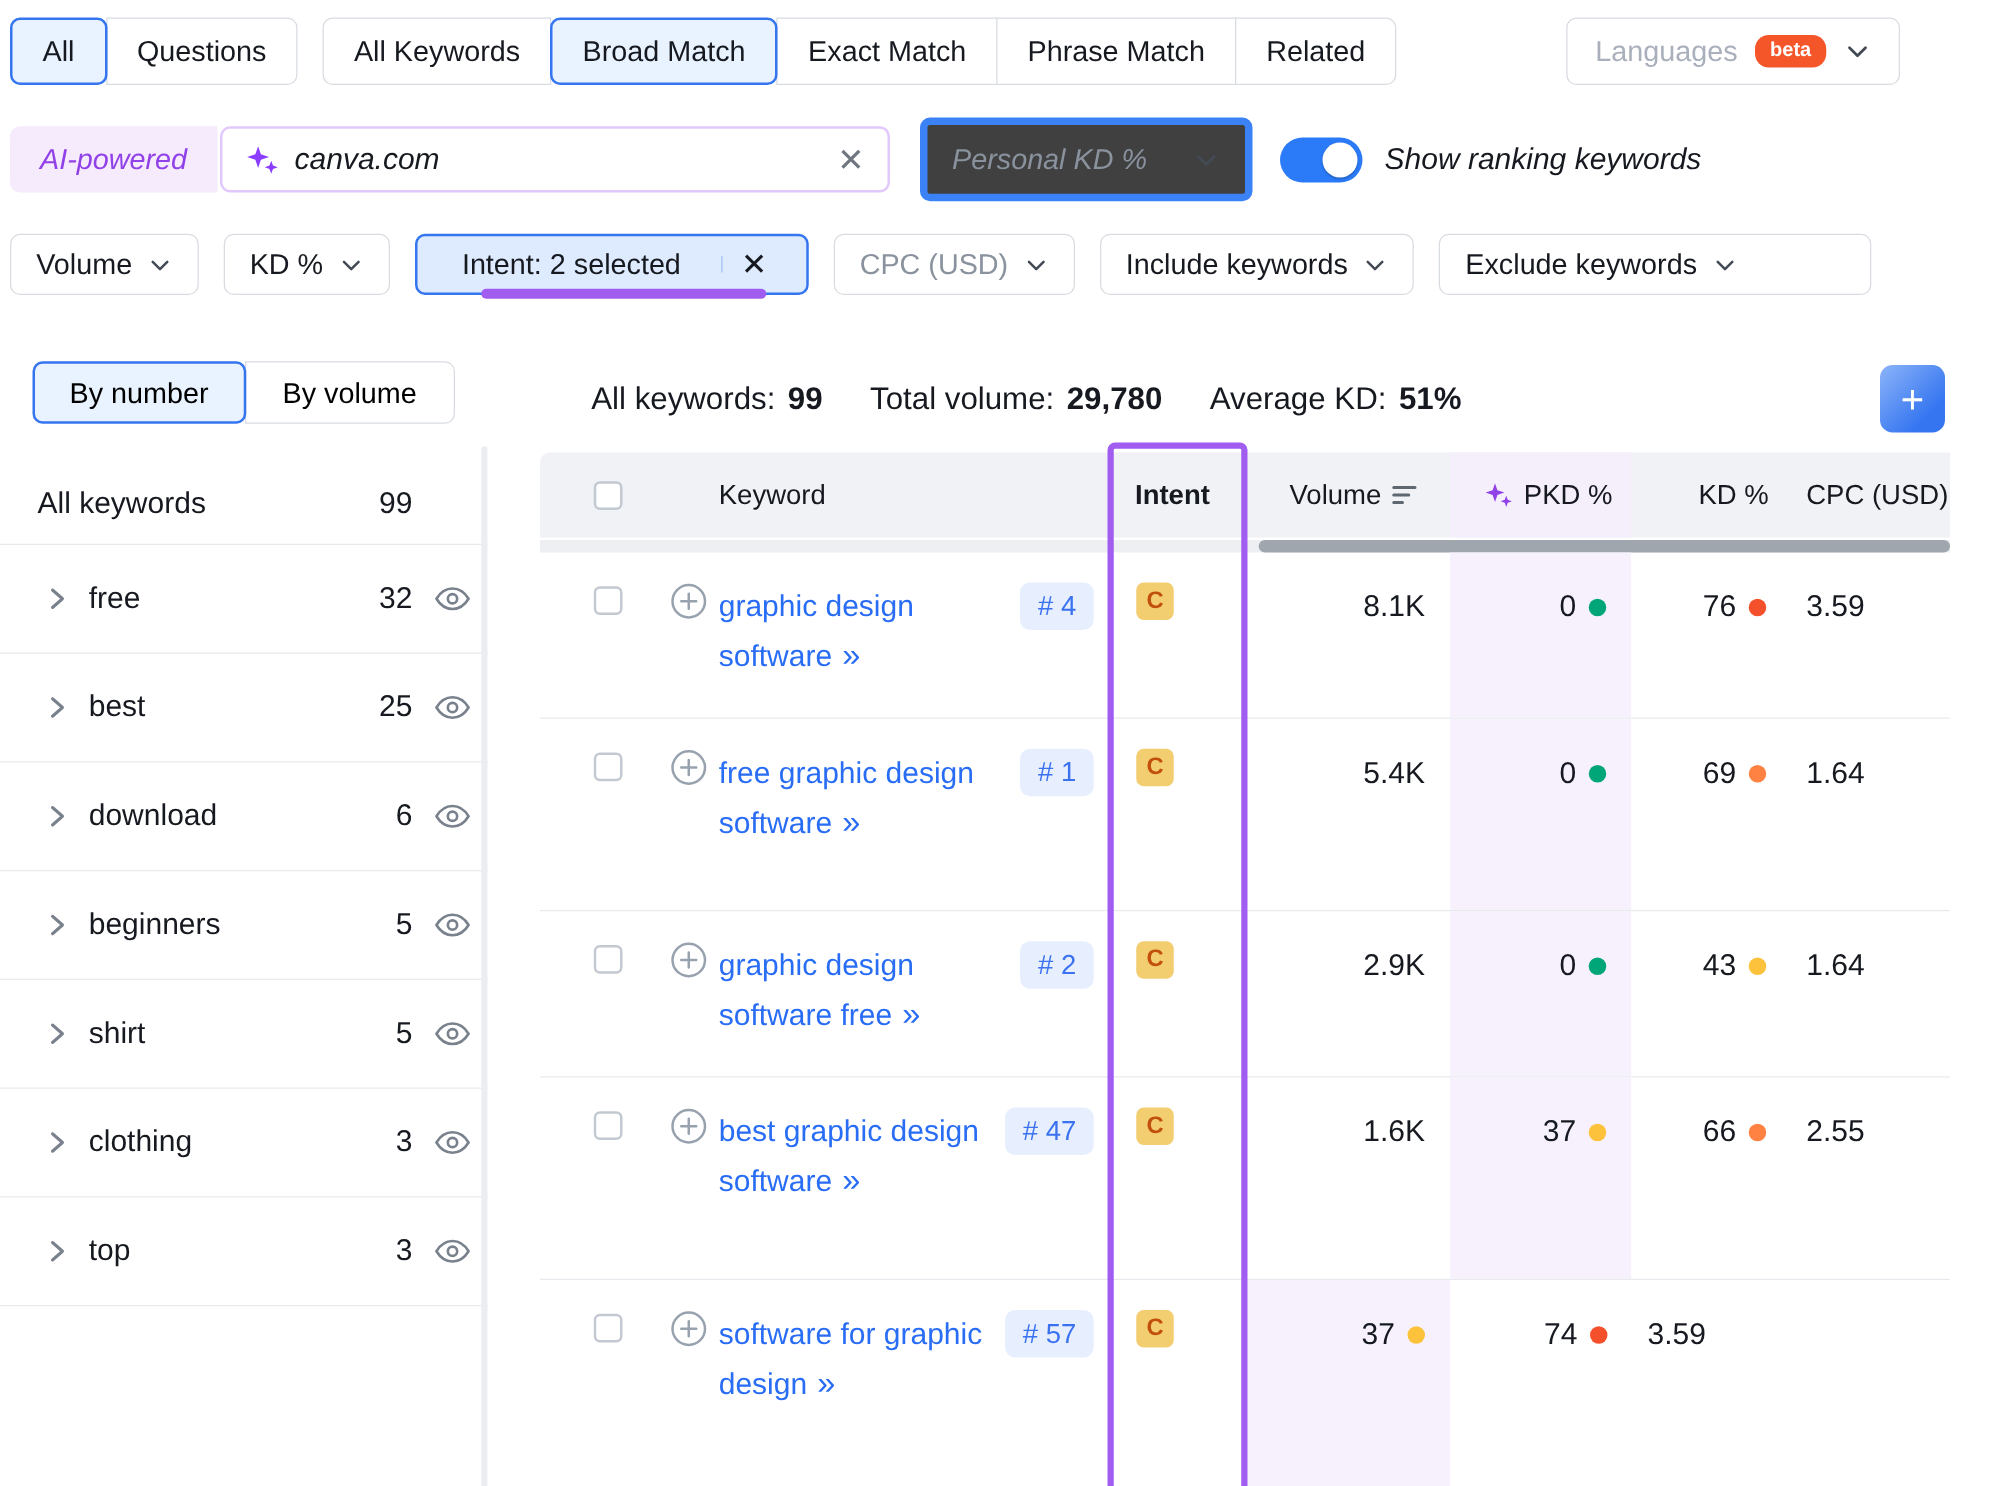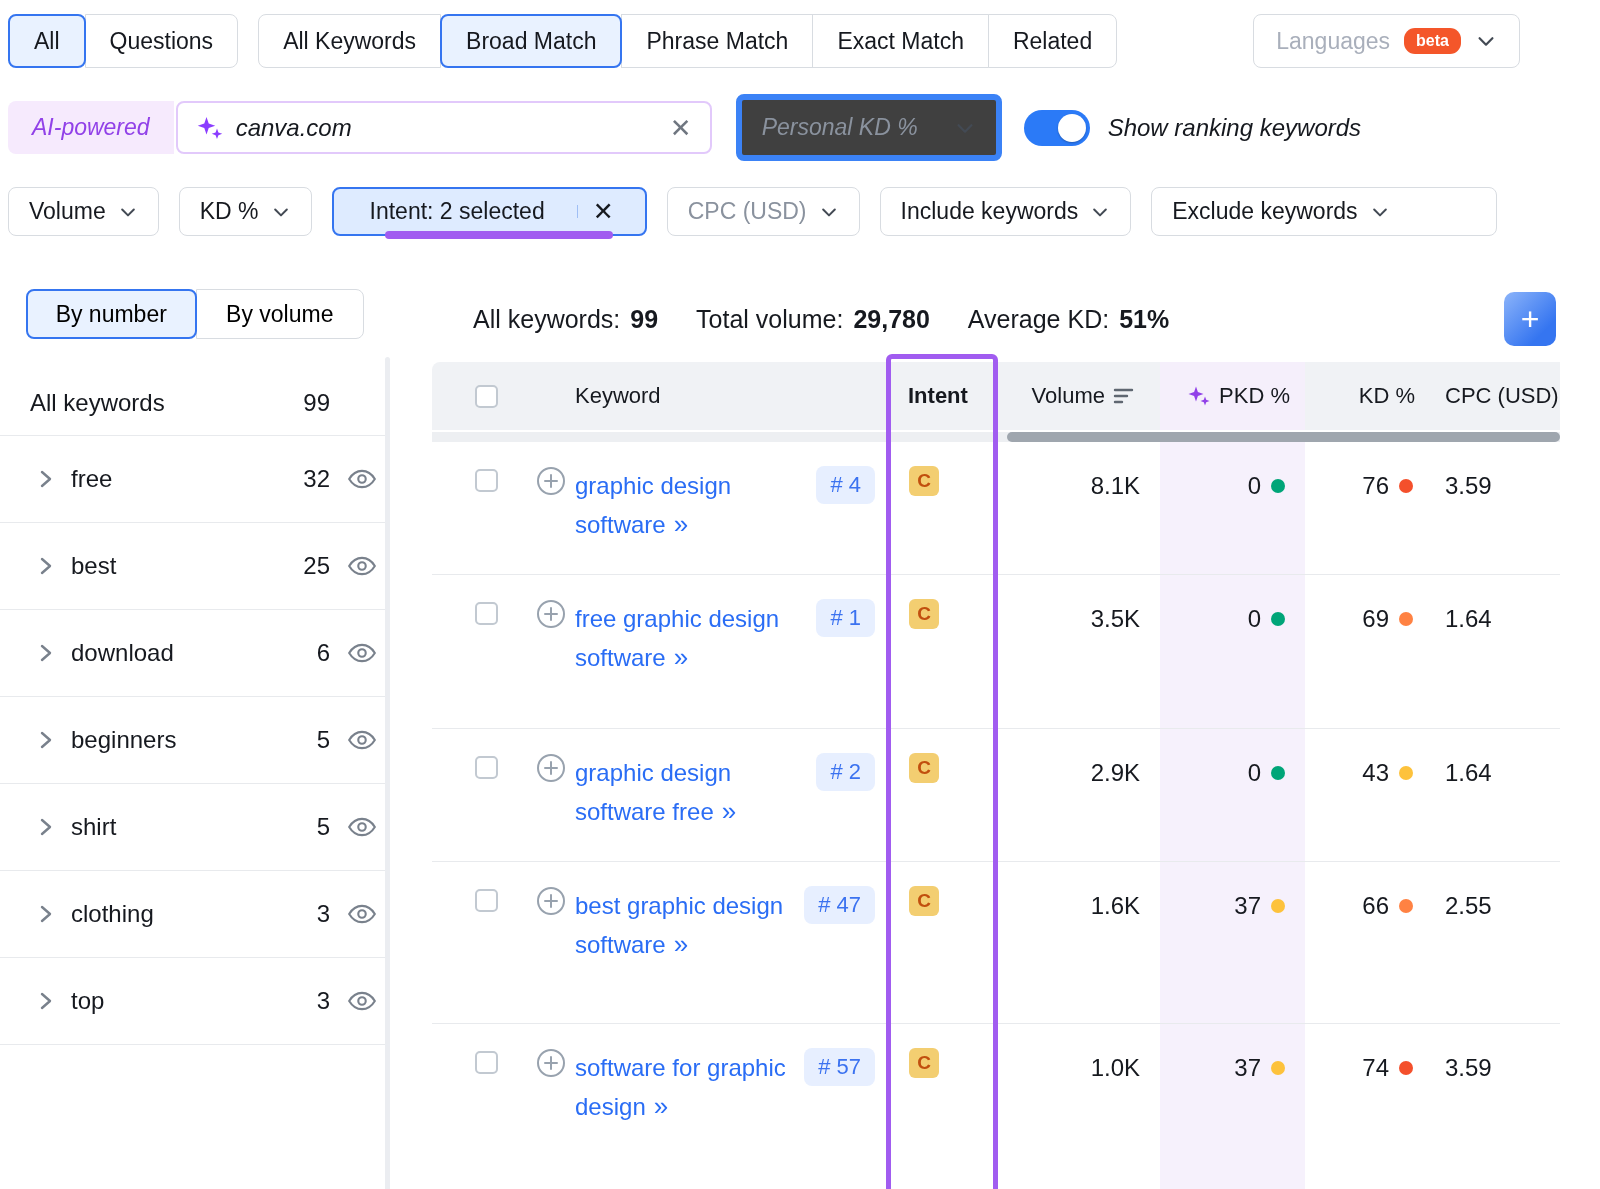--- a/index.html
+++ b/index.html
@@ -126,22 +126,22 @@
 <div class="app">
 
   <div class="topbar">
     <div class="tabgroup">
       <button class="tab sel first">All</button>
       <button class="tab last">Questions</button>
     </div>
     <div class="tabgroup">
       <button class="tab first">All Keywords</button>
       <button class="tab sel">Broad Match</button>
+      <button class="tab">Exact Match</button>
       <button class="tab">Phrase Match</button>
-      <button class="tab">Exact Match</button>
       <button class="tab last">Related</button>
     </div>
     <div class="languages">
       <span>Languages</span>
       <span class="beta-badge">beta</span>
       <svg width="22" height="22" viewBox="0 0 24 24">
           <path d="M5 9l7 7 7-7" fill="none" stroke="#434A54" stroke-width="2.4" stroke-linecap="round" stroke-linejoin="round"></path>
         </svg>
     </div>
   </div>
@@ -411,21 +411,21 @@
                 <circle cx="15" cy="15" r="13" stroke="#98A2AE" fill="none" stroke-width="2"></circle>
                 <path d="M15 9v12M9 15h12" stroke="#98A2AE" stroke-width="2" stroke-linecap="round"></path>
               </svg>
             </span>
           <a class="kw"><span>free graphic design software</span><span class="arr">»</span></a>
           <span class="pos-badge"># 1</span>
         </div>
         <div class="c-intent">
             <span class="intent-badge">C</span>
           </div>
-        <div class="c-vol">3.5K</div>
+        <div class="c-vol">5.4K</div>
         <div class="c-pkd">
             <span class="vline">
               <span>0</span>
               <span class="dot" style="background-color: rgb(0, 165, 120);"></span>
             </span>
           </div>
         <div class="c-kd">
             <span class="vline">
               <span>69</span>
               <span class="dot" style="background-color: rgb(255, 130, 67);"></span>
@@ -504,21 +504,20 @@
                 <circle cx="15" cy="15" r="13" stroke="#98A2AE" fill="none" stroke-width="2"></circle>
                 <path d="M15 9v12M9 15h12" stroke="#98A2AE" stroke-width="2" stroke-linecap="round"></path>
               </svg>
             </span>
           <a class="kw"><span>software for graphic design</span><span class="arr">»</span></a>
           <span class="pos-badge"># 57</span>
         </div>
         <div class="c-intent">
             <span class="intent-badge">C</span>
           </div>
-        <div class="c-vol">1.0K</div>
         <div class="c-pkd">
             <span class="vline">
               <span>37</span>
               <span class="dot" style="background-color: rgb(253, 194, 60);"></span>
             </span>
           </div>
         <div class="c-kd">
             <span class="vline">
               <span>74</span>
               <span class="dot" style="background-color: rgb(244, 80, 44);"></span>

